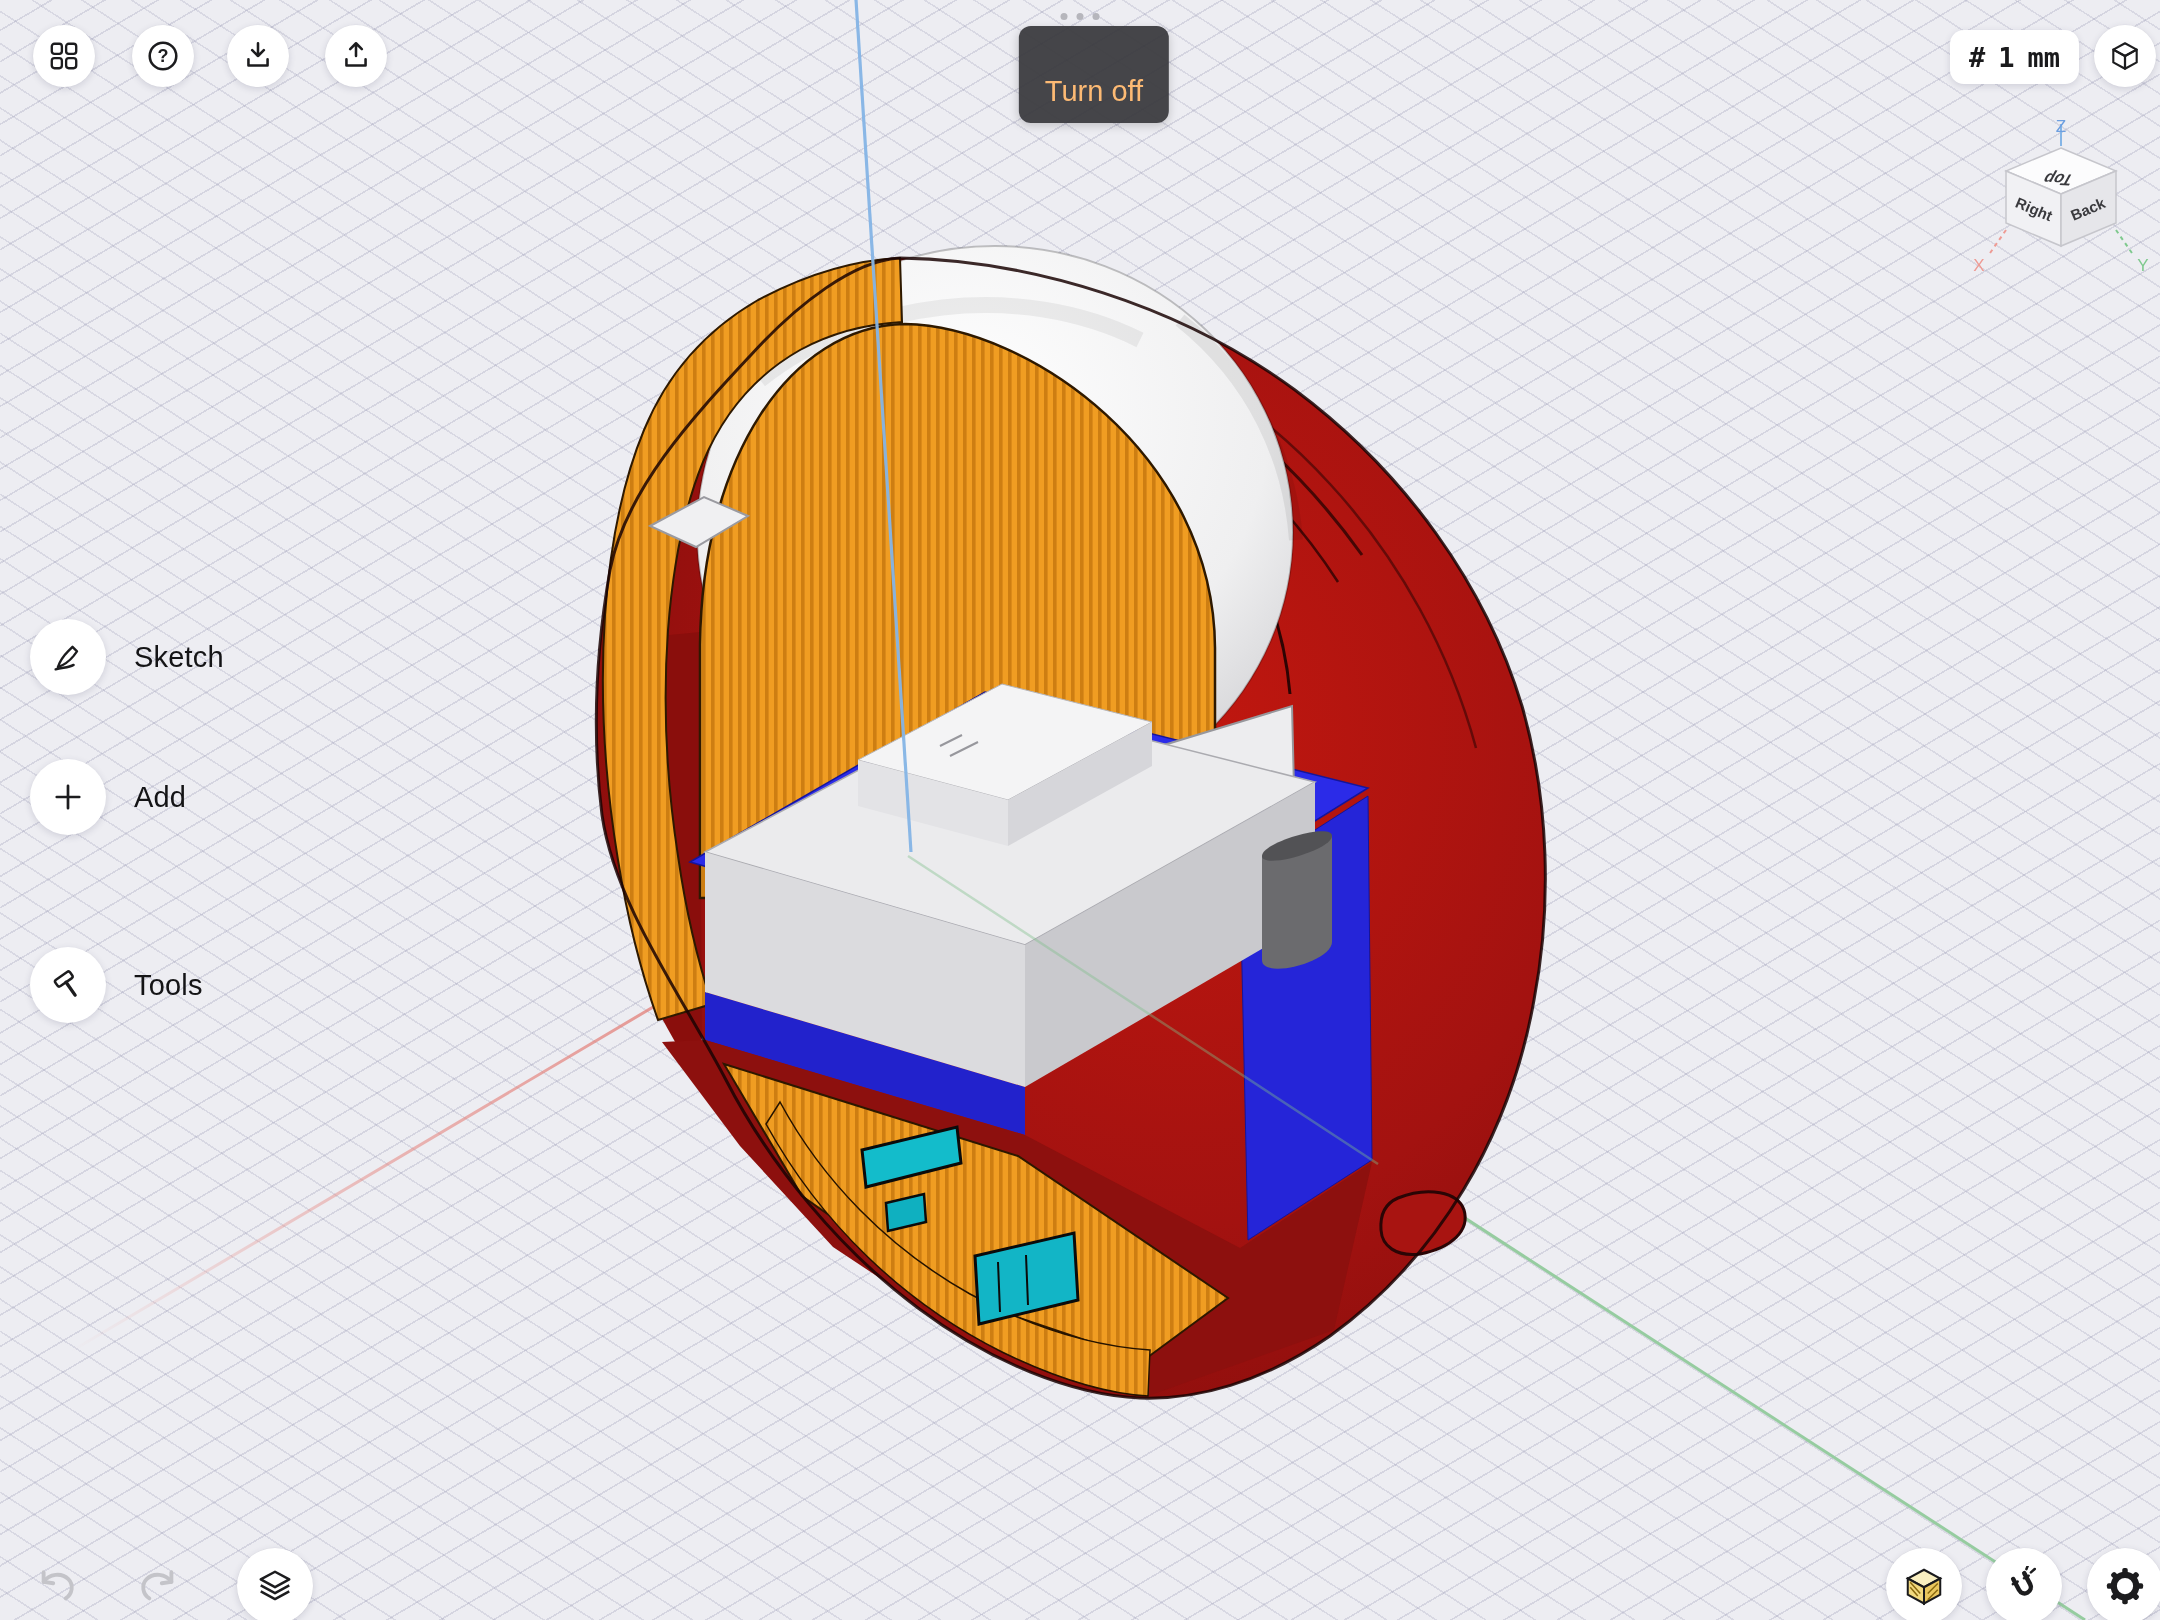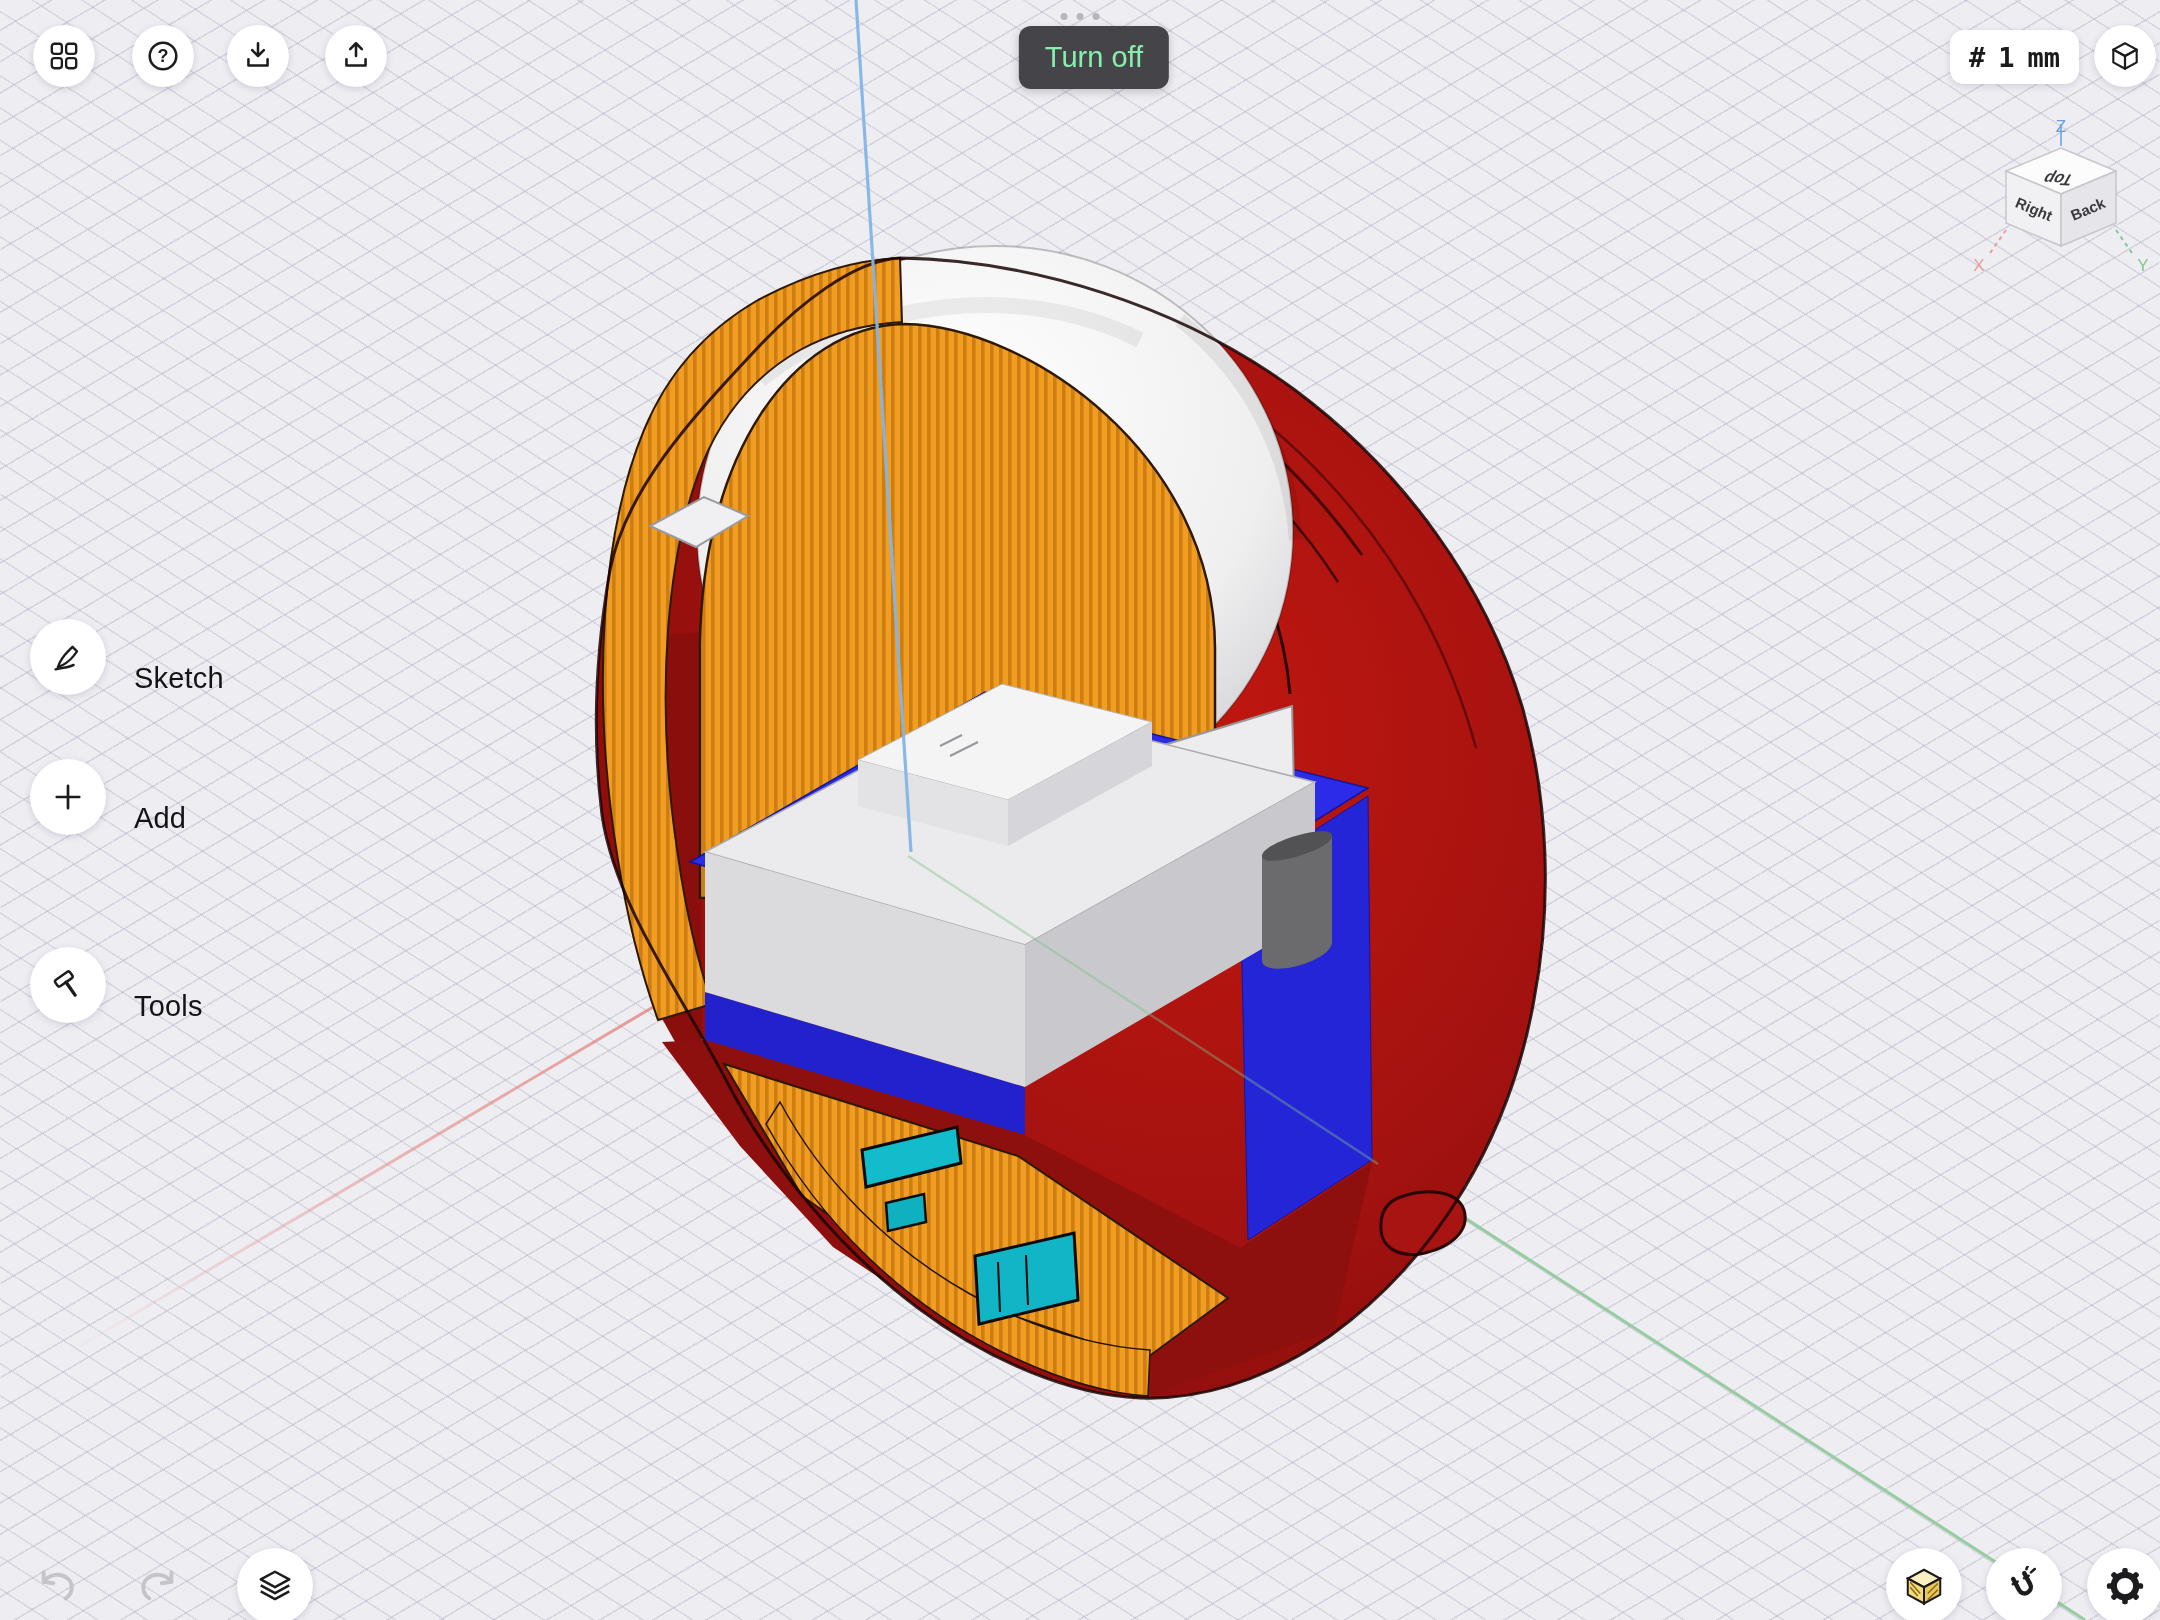--- a/index.html
+++ b/index.html
@@ -8,30 +8,30 @@
   
   .grid-a,.grid-b{position:absolute;inset:0;pointer-events:none;}
   .grid-a{background:repeating-linear-gradient(149.5deg,transparent 0 25.4px,rgba(150,150,178,.28) 25.4px 27px);}
   .grid-b{background:repeating-linear-gradient(33deg,transparent 0 25.4px,rgba(150,150,178,.24) 25.4px 27px);}
   .scene{position:absolute;inset:0;}
   
   .cbtn{position:absolute;width:62px;height:62px;border-radius:50%;background:#fff;
         display:flex;align-items:center;justify-content:center;
         box-shadow:0 2px 7px rgba(50,50,90,.16),0 0 0 .5px rgba(0,0,0,.03);cursor:pointer;}
   .cbtn.lg{width:76px;height:76px;}
-  .menu-item{position:absolute;left:30px;display:flex;align-items:flex-end;gap:28px;}
+  .menu-item{position:absolute;left:30px;display:flex;align-items:center;gap:28px;}
   .menu-icon{width:76px;height:76px;border-radius:50%;background:#fff;
              display:flex;align-items:center;justify-content:center;
              box-shadow:0 2px 7px rgba(50,50,90,.16);cursor:pointer;}
   .menu-label{font-size:29px;color:#141416;letter-spacing:.2px;}
   .tooltip{position:absolute;top:26px;left:calc(50% + 14px);transform:translateX(-50%);
            background:rgba(56,56,60,.93);border-radius:12px;padding:14px 26px;
            font-size:29px;line-height:1.2;color:#F4F4F6;white-space:nowrap;display:flex;gap:10px;
            box-shadow:0 3px 10px rgba(0,0,0,.18);}
-  .tooltip .link{color:#86efac;cursor:pointer;}
+  .tooltip .link{color:#fdba74;cursor:pointer;margin-top:34px;}
   .dots{position:absolute;top:13px;left:50%;transform:translateX(-50%);display:flex;gap:9px;}
   .dots i{width:7px;height:7px;border-radius:50%;background:#B6B6BC;display:block;}
   .unit-badge{position:absolute;left:1950px;top:30px;height:54px;padding:0 19px;background:#fff;
               border-radius:14px;display:flex;align-items:center;gap:13px;
               font-family:"DejaVu Sans Mono",monospace;font-size:27px;font-weight:700;color:#1A1A1C;
               box-shadow:0 2px 7px rgba(50,50,90,.16);cursor:pointer;}
   .viewcube{position:absolute;left:1966px;top:118px;width:190px;height:180px;cursor:pointer;}
   .ghost{position:absolute;display:flex;align-items:center;justify-content:center;cursor:default;}
   svg{display:block;}
   text{font-family:"Liberation Sans",sans-serif;}

